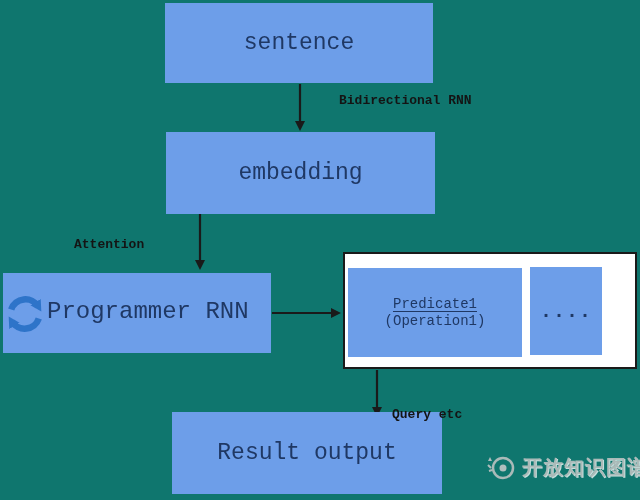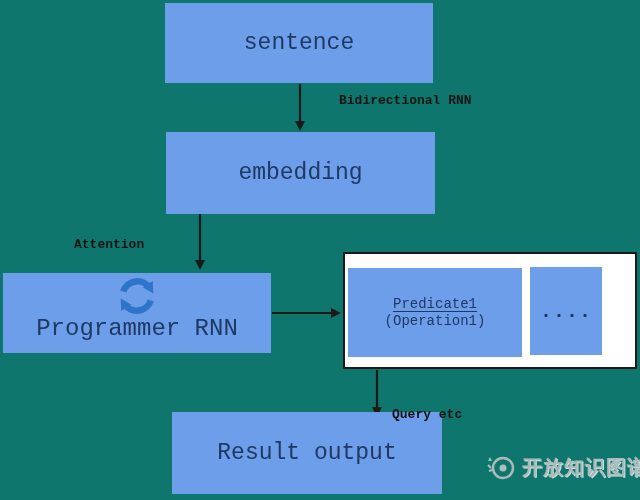--- a/index.html
+++ b/index.html
@@ -20,21 +20,21 @@
     color:#1f3864;
     display:flex;align-items:center;justify-content:center;
     font-size:23px;
     text-align:center;
     box-sizing:border-box;
   }
   .node-sentence{left:165px;top:3px;width:268px;height:80px;}
   .node-embedding{left:166px;top:132px;width:269px;height:82px;}
   .node-programmer{
     left:3px;top:273px;width:268px;height:80px;
-    flex-direction:column;justify-content:flex-start;
+    flex-direction:row;justify-content:flex-start;
     font-size:24px;
   }
   .node-programmer .refresh-wrap{height:44px;line-height:0;margin-top:1px;}
   .node-programmer .prog-label{margin-top:-3px;}
   .predicate-container{
     position:absolute;left:343px;top:252px;width:294px;height:117px;
     border:2px solid #1a1a1a;background:#ffffff;box-sizing:border-box;
   }
   .node-predicate{
     left:348px;top:268px;width:174px;height:89px;

